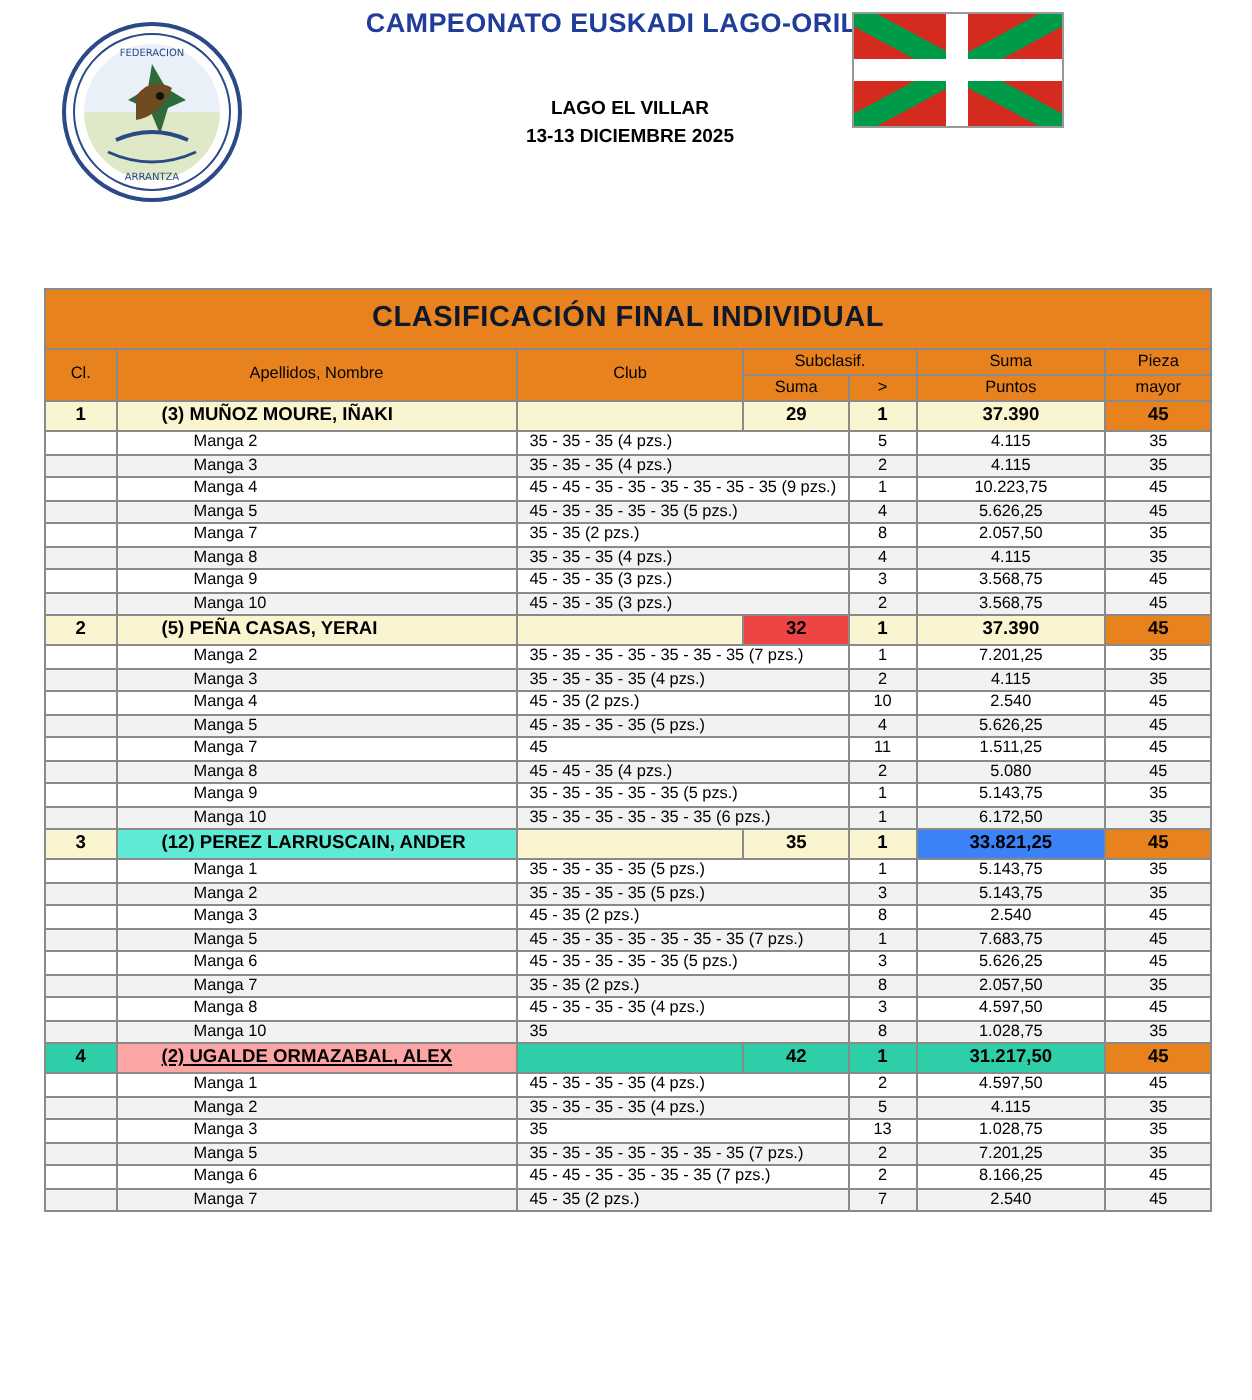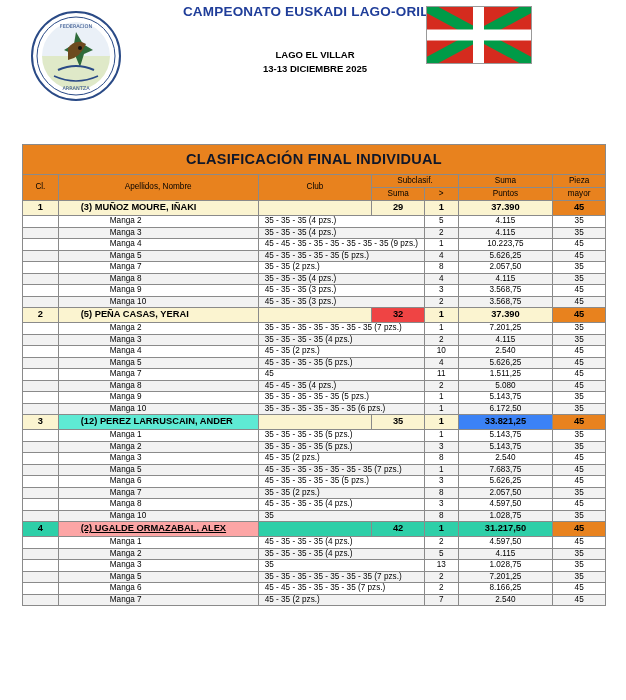--- a/index.html
+++ b/index.html
@@ -85,21 +85,21 @@
     font-size: 9.3px;
     height: 15px;
     vertical-align: middle;
   }
   .ang-row td.pos { text-align: center; }
   .ang-row td.name { padding-left: 22px; margin-left: 47px; }
   .ang-row td.num { text-align: center; }
   .ang-row td.pieza { text-align: center; background: #e8821e; }
 
   .manga td { height: 11.5px; vertical-align: middle; background: #fff; }
-  .manga td.mname { padding-left: 51px; }
+  .manga td.mname { padding-left: 38px; }
   .manga td.detail { padding-left: 6px; }
   .manga td.c { text-align: center; }
   .manga.alt td { background: #f2f2f2; }
 
   .c { text-align: center; }
 </style>
 </head>
 <body>
 
 <div class="page">

